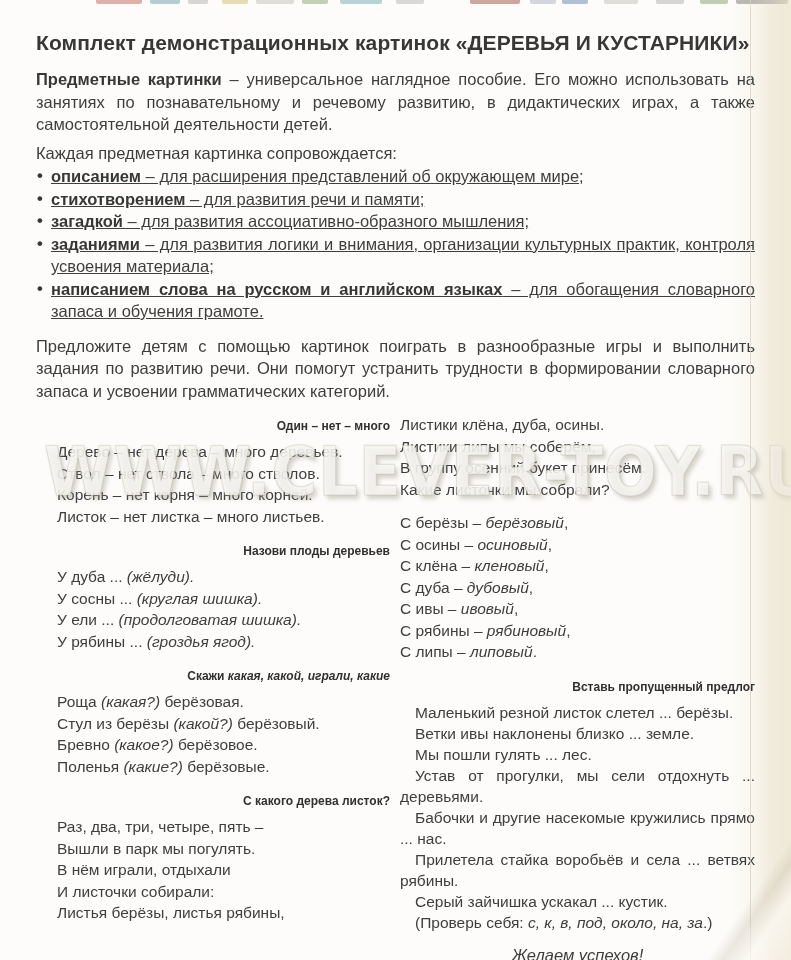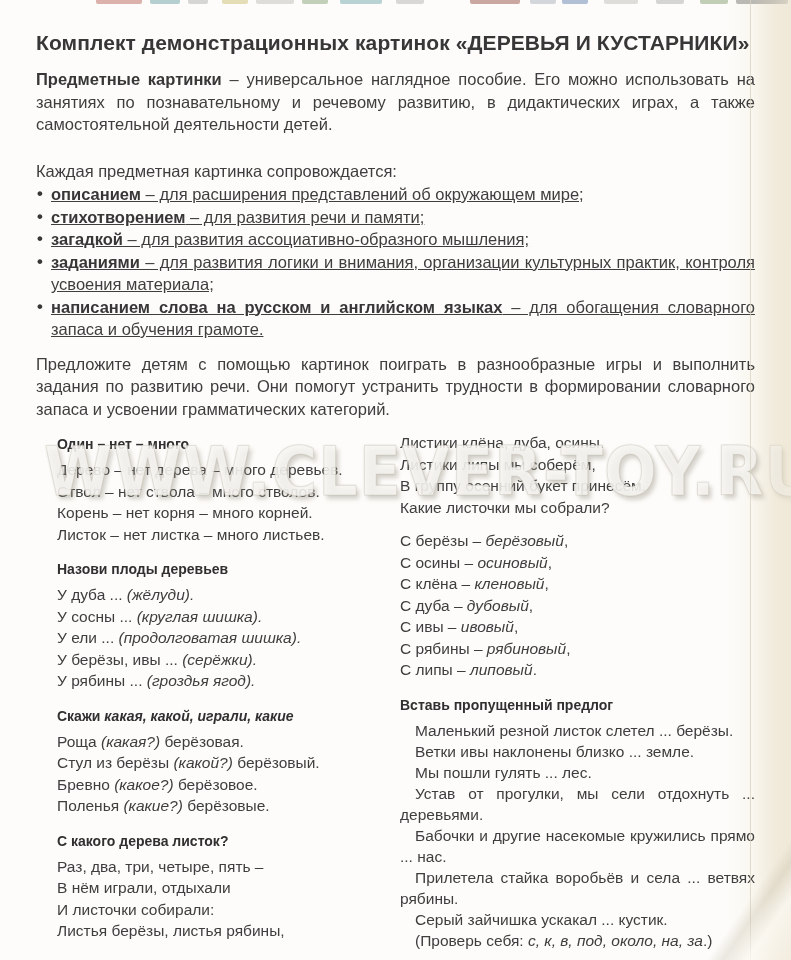--- a/index.html
+++ b/index.html
@@ -18,31 +18,31 @@
 
   .title{
     margin:30px 36px 0 36px;
     font-size:21px;line-height:26px;font-weight:700;color:#373737;letter-spacing:.1px;
   }
   .para{margin:12px 36px 0 36px;font-size:16.5px;line-height:22.5px;}
   .just{text-align:justify;}
   .b{font-weight:700;color:#373737;}
   .i{font-style:italic;}
   .bi{font-weight:700;font-style:italic;}
-  .list-intro{margin-top:24px;}
+  .list-intro{margin-top:6px;}
 
   .bullets{margin:1px 36px 0 36px;padding:0;list-style:none;text-decoration:underline;}
   .bullets li{position:relative;padding-left:15px;font-size:16.5px;line-height:22.5px;text-align:justify;}
   .bullets li::before{content:"\2022";position:absolute;left:1px;top:-1px;font-weight:700;color:#373737;}
 
   .columns{display:flex;margin:12px 36px 0 57px;gap:10px;position:relative;z-index:1;}
   .col-left{flex:0 0 333px;width:333px;}
   .col-right{flex:1;min-width:0;}
   .section + .section{margin-top:12px;}
-  .section .h{font-weight:700;font-size:14px;line-height:24px;color:#303030;margin:0 0 3px 0;}
+  .section .h{font-weight:700;font-size:12px;line-height:24px;color:#303030;margin:0 0 3px 0;text-align:right;}
   .section p{margin:0;font-size:15.5px;}
   .section p.line{line-height:21.5px;}
   .section p.para{line-height:21px;text-align:justify;text-indent:15px;}
   .section p.center{line-height:21.5px;text-align:center;margin-top:9px;font-size:16.5px;}
 
   .watermark{
     position:absolute;left:44px;top:432px;z-index:4;pointer-events:none;
     font-family:"DejaVu Sans",sans-serif;font-weight:700;font-size:62px;letter-spacing:1px;
     white-space:nowrap;transform:scaleY(1.08);transform-origin:left top;
     color:rgba(252,251,249,0.80);
@@ -103,33 +103,33 @@
           <p class="line"><span>Дерево – нет дерева – много деревьев.</span></p>
           <p class="line"><span>Ствол – нет ствола – много стволов.</span></p>
           <p class="line"><span>Корень – нет корня – много корней.</span></p>
           <p class="line"><span>Листок – нет листка – много листьев.</span></p>
         </div>
         <div class="section">
           <div class="h"><span>Назови плоды деревьев</span></div>
           <p class="line"><span>У дуба ... </span><span class="i">(жёлуди).</span></p>
           <p class="line"><span>У сосны ... </span><span class="i">(круглая шишка).</span></p>
           <p class="line"><span>У ели ... </span><span class="i">(продолговатая шишка).</span></p>
-          <p class="line"><span>У берёзы, ивы ... </span><span class="i">(серёжки).</span></p>
           <p class="line"><span>У рябины ... </span><span class="i">(гроздья ягод).</span></p>
         </div>
         <div class="section">
           <div class="h"><span>Скажи </span><span class="bi">какая, какой, играли, какие</span></div>
           <p class="line"><span>Роща </span><span class="i">(какая?)</span><span> берёзовая.</span></p>
           <p class="line"><span>Стул из берёзы </span><span class="i">(какой?)</span><span> берёзовый.</span></p>
           <p class="line"><span>Бревно </span><span class="i">(какое?)</span><span> берёзовое.</span></p>
           <p class="line"><span>Поленья </span><span class="i">(какие?)</span><span> берёзовые.</span></p>
         </div>
         <div class="section">
           <div class="h"><span>С какого дерева листок?</span></div>
           <p class="line"><span>Раз, два, три, четыре, пять –</span></p>
+          <p class="line"><span>Вышли в парк мы погулять.</span></p>
           <p class="line"><span>В нём играли, отдыхали</span></p>
           <p class="line"><span>И листочки собирали:</span></p>
           <p class="line"><span>Листья берёзы, листья рябины,</span></p>
         </div>
       </div>
     <div class="col col-right" id="col-right">
         <div class="section">
           <p class="line"><span>Листики клёна, дуба, осины.</span></p>
           <p class="line"><span>Листики липы мы соберём,</span></p>
           <p class="line"><span>В группу осенний букет принесём.</span></p>

